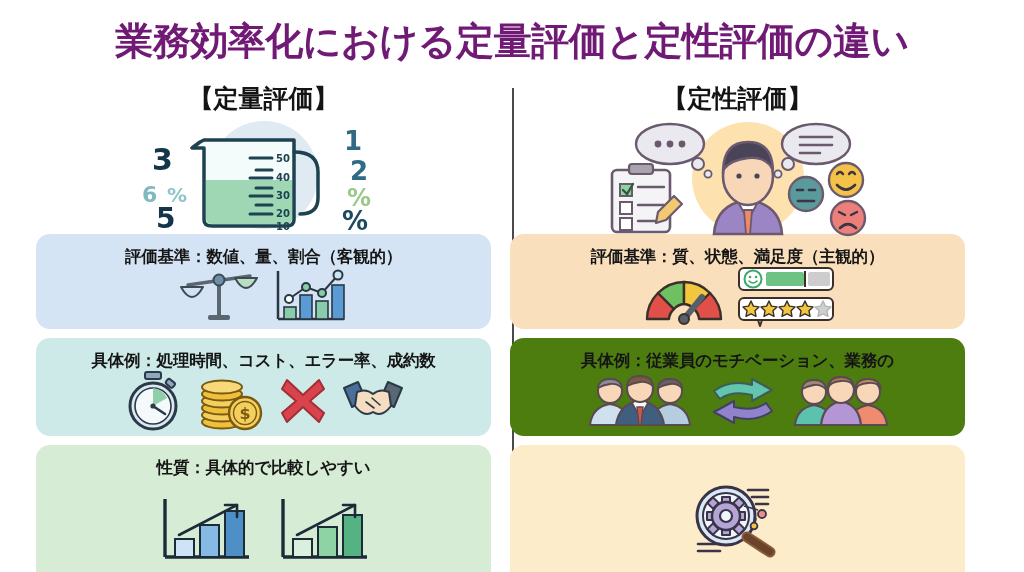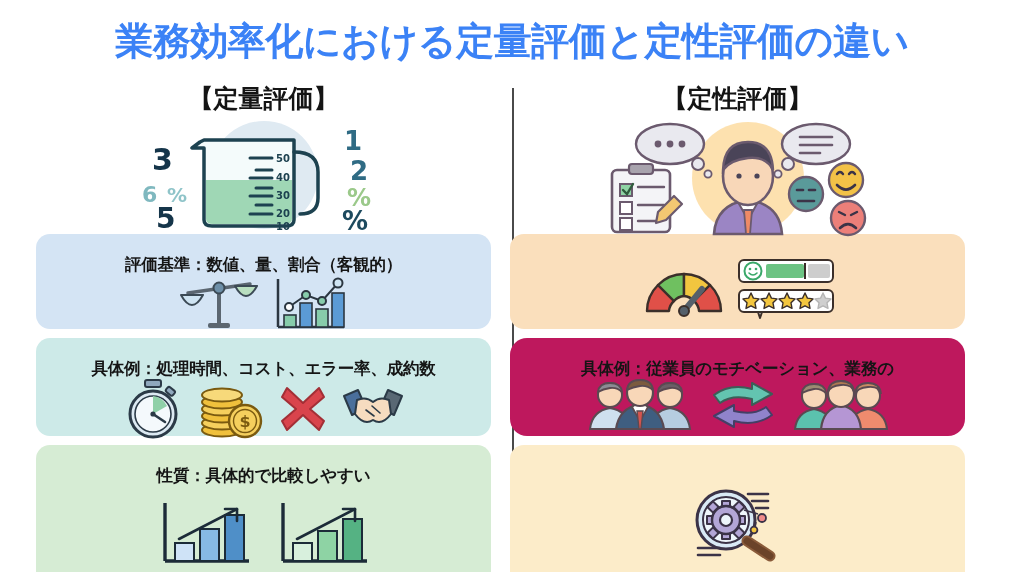--- a/index.html
+++ b/index.html
@@ -11,21 +11,21 @@
     position:relative;
   }
   .page { position:relative; width:1024px; height:572px; }
 
   
   .title {
     position:absolute; top:16px; left:0; width:1024px;
     text-align:center;
     font-size:38px;
     font-weight:bold;
-    color:#3b82f6;
+    color:#701a75;
     letter-spacing:-0.5px;
     white-space:nowrap;
   }
 
   
   .divider {
     position:absolute; left:512px; top:88px;
     width:2px; height:475px;
     background:#4a4a4a;
   }
@@ -50,21 +50,21 @@
     display:flex;
     align-items:center;
     justify-content:center;
     position:relative;
   }
 
   
   .box {
     border-radius:14px;
     margin-bottom:9px;
-    padding:20px 10px 6px;
+    padding:12px 10px 6px;
     display:flex;
     flex-direction:column;
     align-items:center;
   }
   .box-label {
     font-size:16.5px;
     font-weight:bold;
     color:#151515;
     text-align:center;
     line-height:1.30;
@@ -292,20 +292,21 @@
         <g>
           <circle cx="250" cy="102" r="17" fill="#ec7f79" stroke="#6b5a6e" stroke-width="2.4"></circle>
           <line x1="241" y1="96" x2="247" y2="99" stroke="#3b3347" stroke-width="2.4" stroke-linecap="round"></line>
           <line x1="259" y1="96" x2="253" y2="99" stroke="#3b3347" stroke-width="2.4" stroke-linecap="round"></line>
           <path d="M242 112 Q250 104 258 112" stroke="#3b3347" stroke-width="2.6" fill="none" stroke-linecap="round"></path>
         </g>
       </svg>
     </div>
 
     <div class="box b1" style="background:#fadfbc;">
+      <div class="box-label">評価基準：質、状態、満足度（主観的）</div>
       <div class="box-icons" style="gap:12px;">
         <svg width="84" height="56" viewBox="0 0 84 56">
           <path d="M5 50 A37 37 0 0 1 16 24 L32 40 A15 15 0 0 0 27 50 Z" fill="#e05048" stroke="#3b2f2a" stroke-width="2.4" stroke-linejoin="round"></path>
           <path d="M16 24 A37 37 0 0 1 42 13 L42 35 A15 15 0 0 0 32 40 Z" fill="#6fc060" stroke="#3b2f2a" stroke-width="2.4" stroke-linejoin="round"></path>
           <path d="M42 13 A37 37 0 0 1 68 24 L52 40 A15 15 0 0 0 42 35 Z" fill="#f2c63f" stroke="#3b2f2a" stroke-width="2.4" stroke-linejoin="round"></path>
           <path d="M68 24 A37 37 0 0 1 79 50 L57 50 A15 15 0 0 0 52 40 Z" fill="#e05048" stroke="#3b2f2a" stroke-width="2.4" stroke-linejoin="round"></path>
           <line x1="42" y1="50" x2="60" y2="28" stroke="#55606a" stroke-width="6" stroke-linecap="round"></line>
           <circle cx="42" cy="50" r="5" fill="#55606a" stroke="#3b2f2a" stroke-width="2"></circle>
         </svg>
         <div style="display:flex;flex-direction:column;gap:6px;">
@@ -327,21 +328,21 @@
               <path d="M31 4 L33.4 9.1 L39 9.9 L35 13.8 L36 19.4 L31 16.8 L26 19.4 L27 13.8 L23 9.9 L28.6 9.1 Z" fill="#f3c63f"></path>
               <path d="M49 4 L51.4 9.1 L57 9.9 L53 13.8 L54 19.4 L49 16.8 L44 19.4 L45 13.8 L41 9.9 L46.6 9.1 Z" fill="#f3c63f"></path>
               <path d="M67 4 L69.4 9.1 L75 9.9 L71 13.8 L72 19.4 L67 16.8 L62 19.4 L63 13.8 L59 9.9 L64.6 9.1 Z" fill="#f3c63f"></path>
               <path d="M85 4 L87.4 9.1 L93 9.9 L89 13.8 L90 19.4 L85 16.8 L80 19.4 L81 13.8 L77 9.9 L82.6 9.1 Z" fill="#cfcfcf" stroke="#b5b5b5"></path>
             </g>
           </svg>
         </div>
       </div>
     </div>
 
-    <div class="box r2" style="background:#be185d;border-radius:17px;">
+    <div class="box r2" style="background:#4d7c0f;">
       <div class="box-label wrap">具体例：従業員のモチベーション、業務の</div>
       <div class="box-icons" style="gap:18px;">
         <svg width="104" height="48" viewBox="0 0 104 48">
           <path d="M2 48 Q4 30 22 27 Q40 30 42 48 Z" fill="#cfe0ef" stroke="#5a4a52" stroke-width="2"></path>
           <circle cx="22" cy="14" r="12" fill="#f8d7b8" stroke="#5a4a52" stroke-width="2"></circle>
           <path d="M10 11 Q11 2 22 2 Q33 2 34 11 Q29 6 22 7 Q15 8 10 11 Z" fill="#8c8c94" stroke="#5a4a52" stroke-width="1.8"></path>
           <path d="M62 48 Q64 30 82 27 Q100 30 102 48 Z" fill="#b6cde0" stroke="#5a4a52" stroke-width="2"></path>
           <circle cx="82" cy="14" r="12" fill="#f8d7b8" stroke="#5a4a52" stroke-width="2"></circle>
           <path d="M70 11 Q71 2 82 2 Q93 2 94 11 Q89 6 82 7 Q75 8 70 11 Z" fill="#6b5f66" stroke="#5a4a52" stroke-width="1.8"></path>
           <path d="M28 48 Q31 27 52 23 Q73 27 76 48 Z" fill="#3f5e80" stroke="#5a4a52" stroke-width="2.2"></path>

